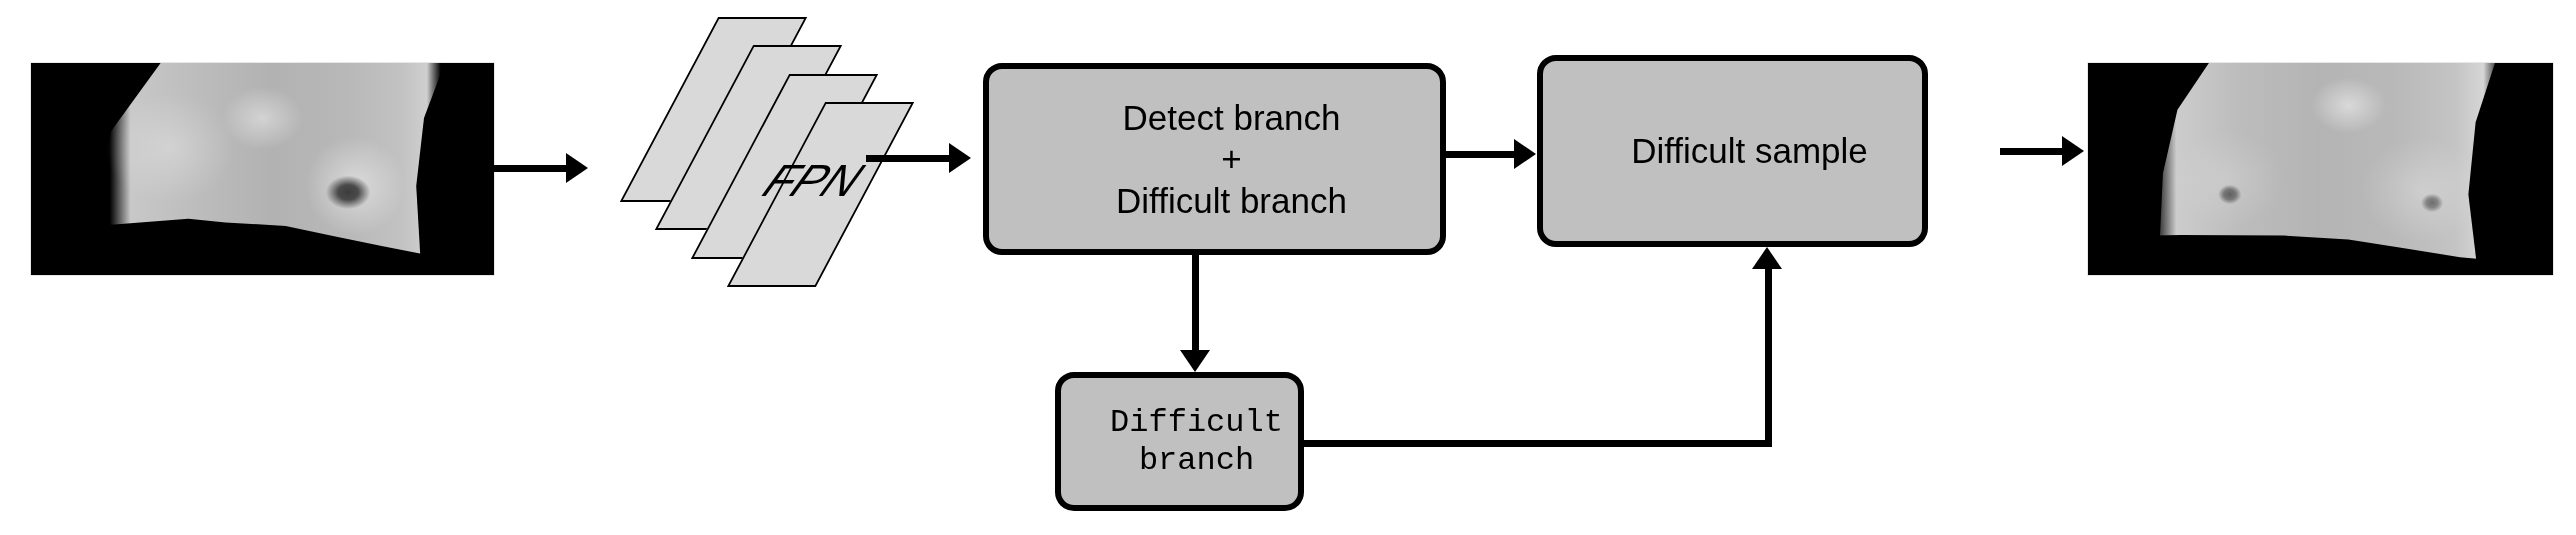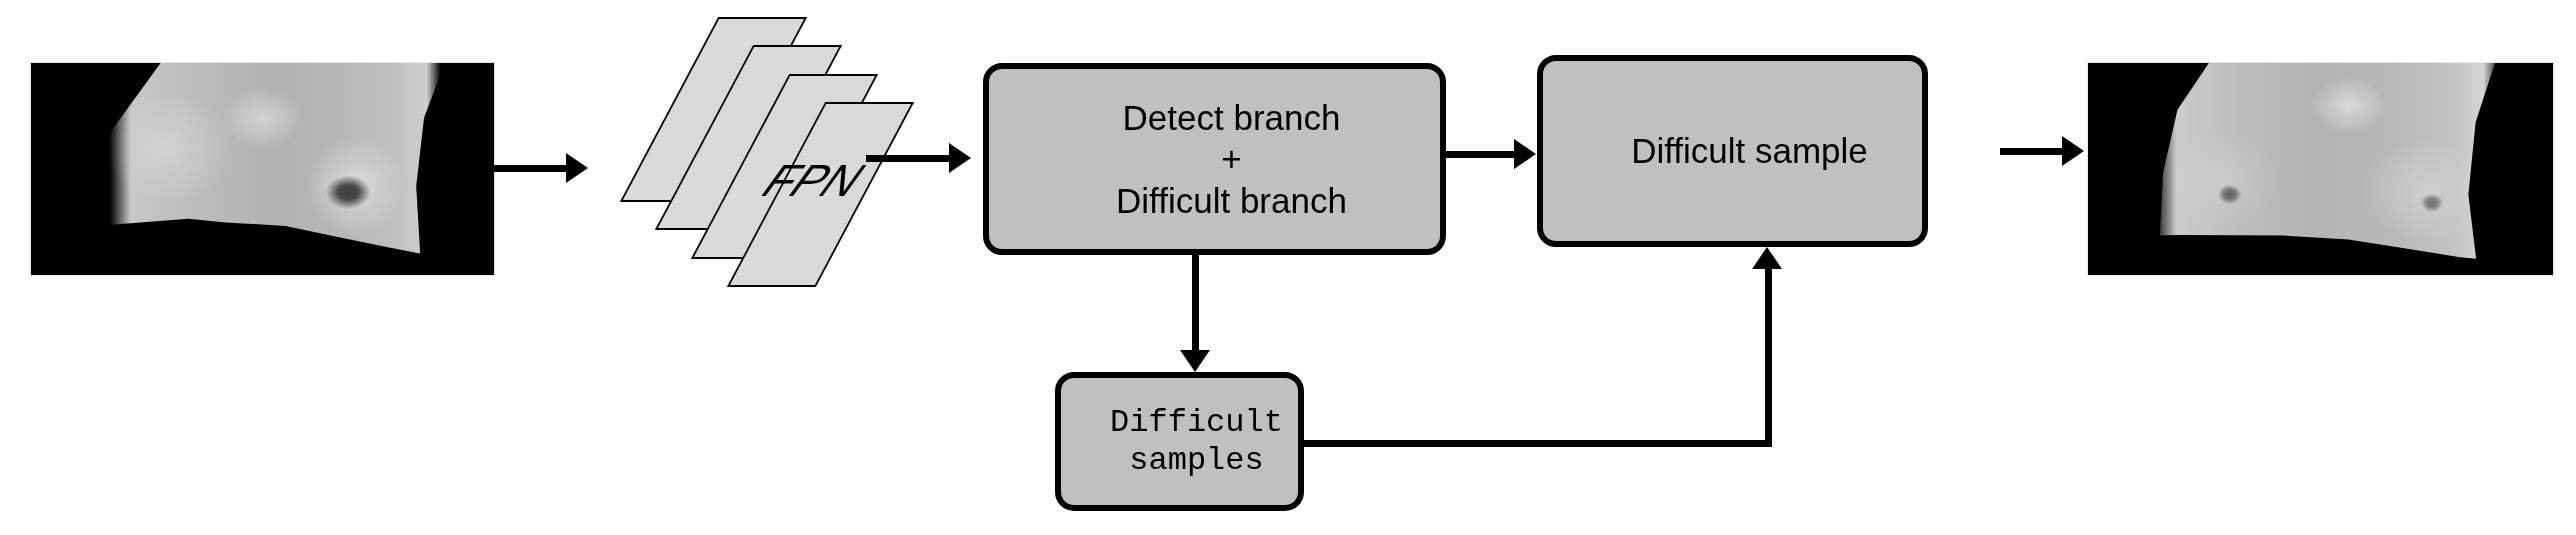--- a/index.html
+++ b/index.html
@@ -195,21 +195,21 @@
     <div class="mask-l"></div>
     <div class="mask-r"></div>
     <div class="mask-b"></div>
   </div>
 
   <div class="vline" style="left:1192px; top:249px; height:105px;"></div>
   <div class="arrow-d" style="left:1180px; top:350px;"></div>
 
   <div class="pbox" style="left:1055px; top:372px; width:249px; height:139px; font-size:32px;font-family:Liberation Mono, monospace;">
     <span class="ln">Difficult</span>
-    <span class="ln">samples</span>
+    <span class="ln">branch</span>
   </div>
 
   <div class="hline" style="left:1300px; top:440px; width:472px;"></div>
   <div class="vline" style="left:1765px; top:269px; height:174px;"></div>
   <div class="arrow-u" style="left:1752px; top:247px;"></div>
 
 </div>
 
 
 </body></html>

